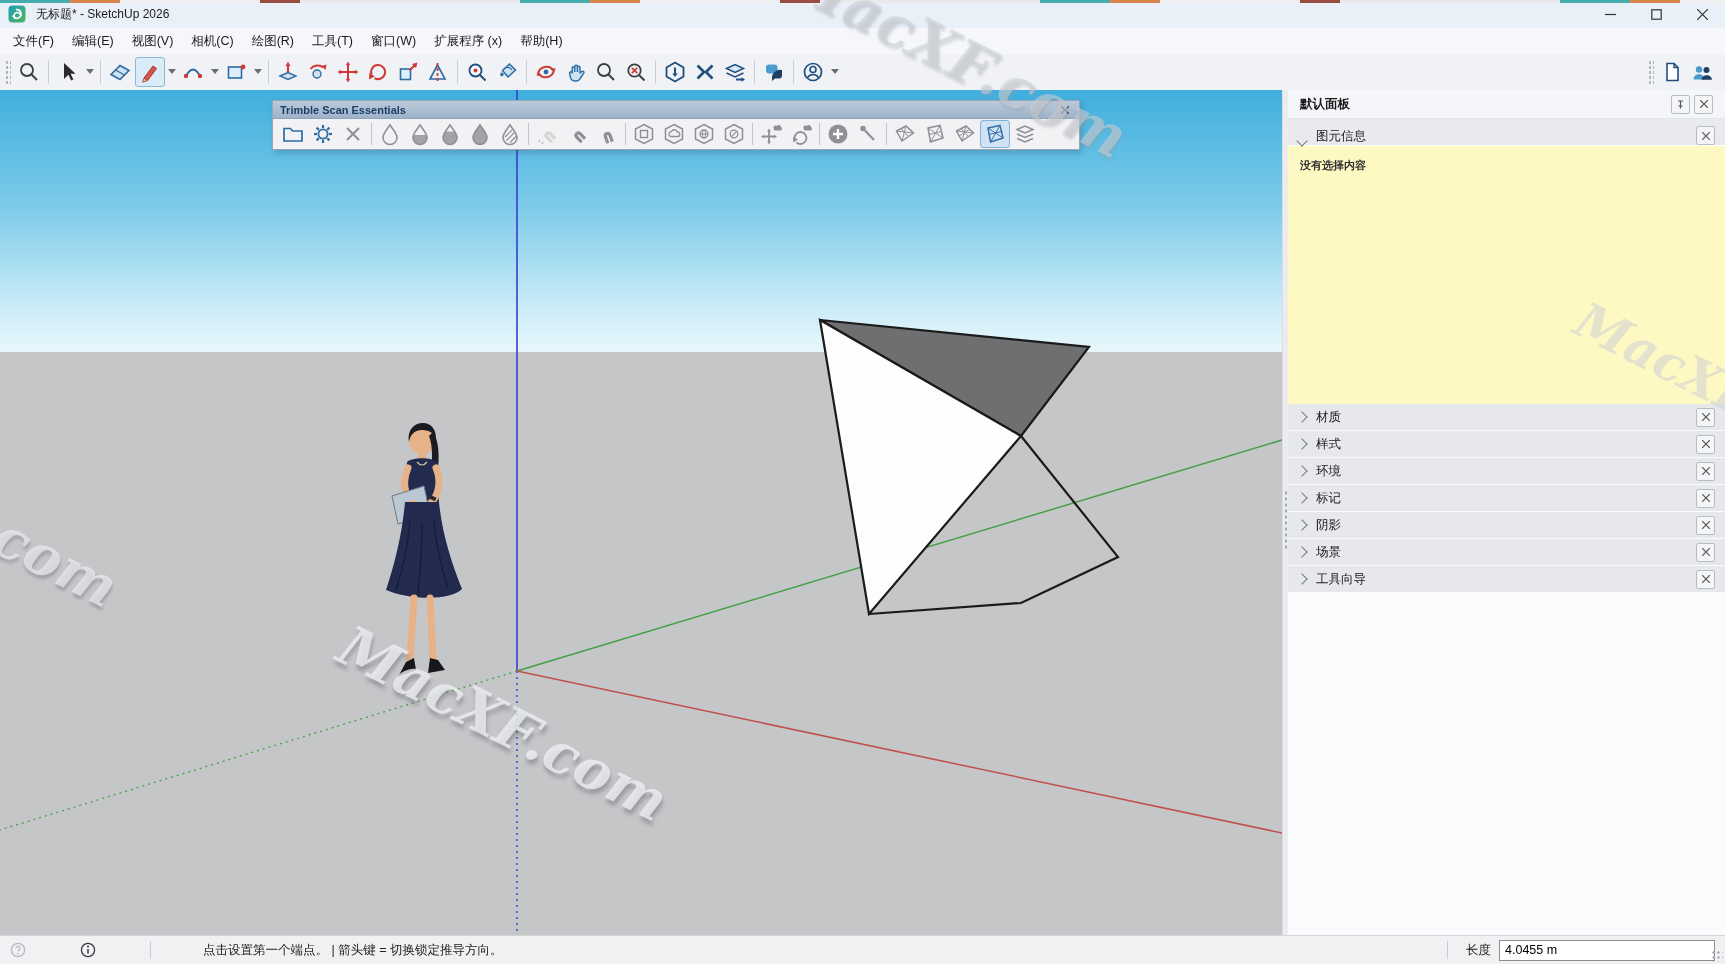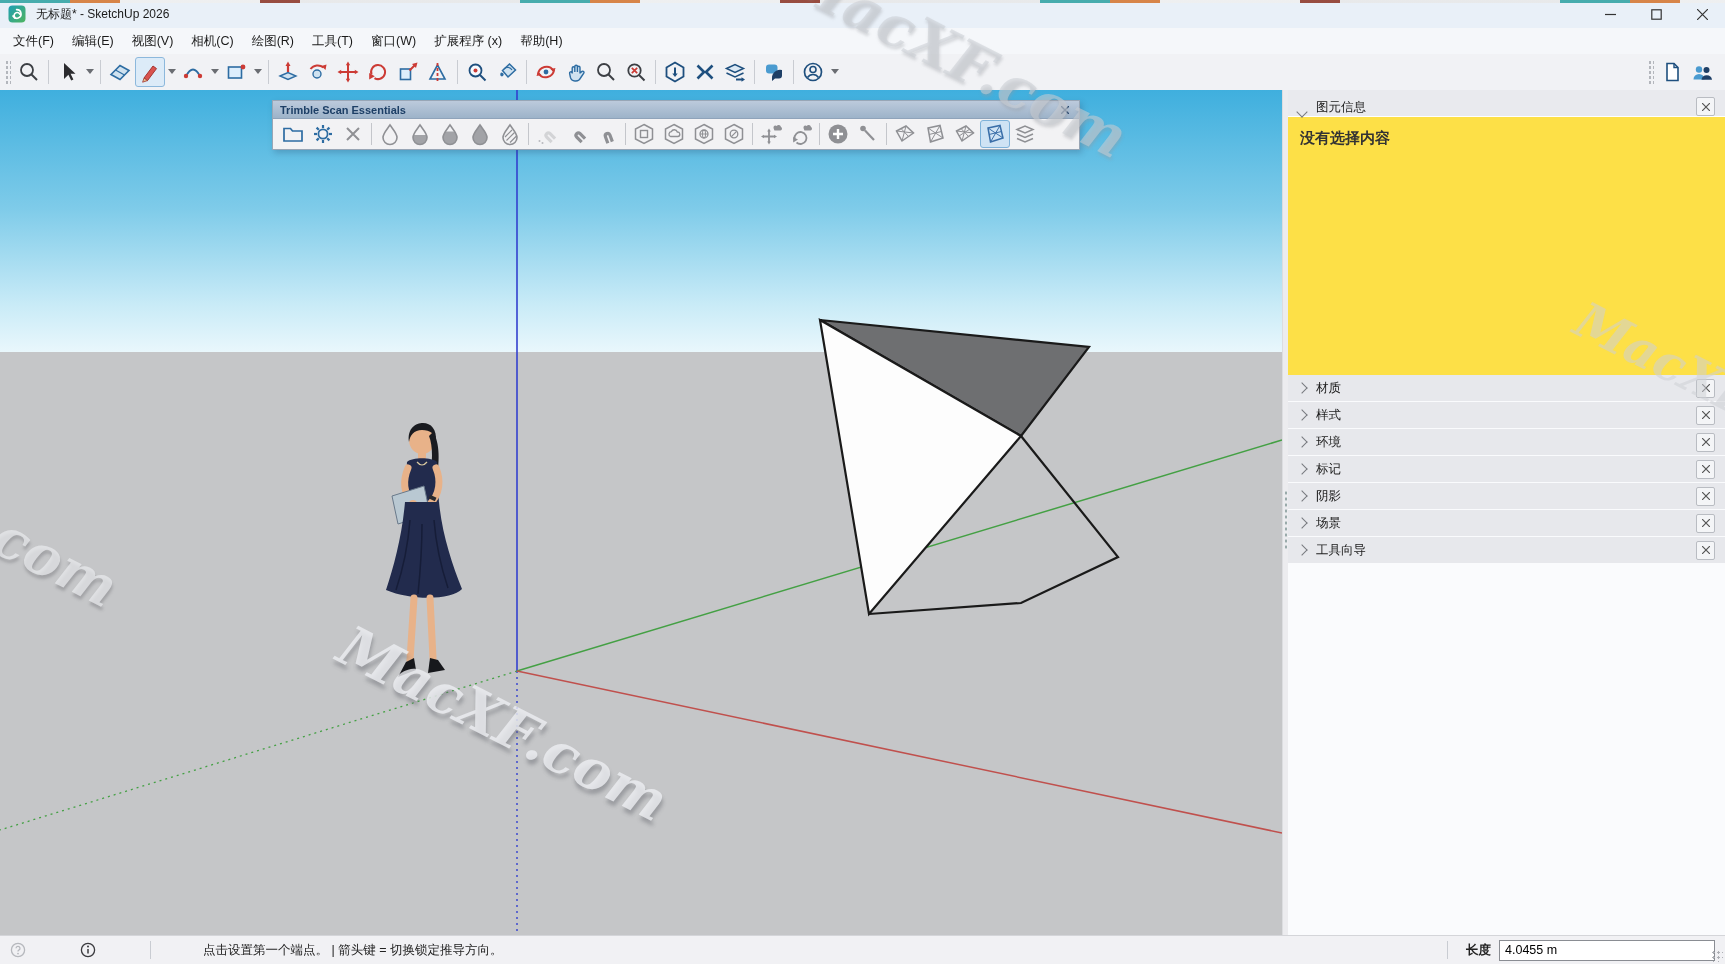--- a/index.html
+++ b/index.html
@@ -51,36 +51,36 @@
   .divider .dots{position:absolute;left:1px;top:400px;width:4px;height:60px;
     background-image:radial-gradient(#9aa 1px,transparent 1.2px);background-size:4px 6px;}
   .panel{position:absolute;top:90px;left:1288px;right:0;bottom:28px;background:#fafbfd;overflow:hidden;}
   .panel-header{height:28px;display:flex;align-items:center;padding:0 12px;background:#f5f6f9;
     border-bottom:1px solid #e2e3e7;font-size:12.5px;font-weight:bold;}
   .ph-btns{margin-left:auto;display:flex;gap:4px;}
   .xbox{width:17px;height:17px;border:1px solid #b9bcc2;background:#f4f5f7;border-radius:2px;
     display:flex;align-items:center;justify-content:center;flex:0 0 auto;}
   .entity-row{height:26px;background:#e9eaee;display:flex;align-items:flex-end;padding:0 10px;
     font-size:12.5px;border-bottom:1px solid #fff;}
-  .entity-content{height:234px;padding:12px 12px;font-size:15px;font-weight:bold;color:#333;background:#fde047;}
+  .entity-content{height:234px;padding:12px 12px;font-size:11px;font-weight:bold;color:#333;background:#fef9c3;}
   .sect-row{height:26px;background:#e7e8ec;display:flex;align-items:center;padding:0 10px;
     font-size:12.5px;margin-bottom:1px;}
   .chev{width:7px;height:7px;border-right:1.6px solid #77797e;border-bottom:1.6px solid #77797e;
     flex:0 0 auto;margin-right:10px;}
   .chev.down{transform:rotate(45deg);margin-top:-3px;}
   .chev.right{transform:rotate(-45deg);}
   .row-label{flex:1;}
   
   .statusbar{position:absolute;left:0;right:0;bottom:0;height:28px;background:#f1f1f4;
     border-top:1px solid #d4d5d9;display:flex;align-items:center;font-size:12.5px;gap:42px;}
   .sb-icon{width:20px;height:20px;display:flex;align-items:center;justify-content:center;margin-left:8px;}
   .sb-sep{width:1px;height:18px;background:#c9ccd2;margin:0 10px;}
   .sb-hint{color:#222;}
   .measure{margin-left:auto;display:flex;align-items:center;gap:8px;padding-right:10px;}
-  .measure-label{color:#222;font-weight:bold;}
+  .measure-label{color:#222;}
   .measure-input{width:204px;height:19px;border:1px solid #8a8d93;background:#fff;
     font-family:"Liberation Sans",sans-serif;font-size:12.5px;padding:0 5px;}
   .corner-grip{position:absolute;right:2px;bottom:2px;width:12px;height:12px;
     background-image:radial-gradient(#aeb0b5 1px,transparent 1.2px);background-size:5px 5px;}
   
   .wm{position:absolute;inset:0;pointer-events:none;z-index:40;overflow:hidden;}
   .wm span{position:absolute;font-family:"DejaVu Serif",serif;font-style:italic;font-weight:bold;
     transform-origin:top left;white-space:nowrap;}
   .wm-main{left:358px;top:612px;font-size:56px;transform:rotate(27deg);
     color:rgba(238,239,242,.8);text-shadow:3px 4px 4px rgba(105,106,112,.45);}
@@ -564,20 +564,35 @@
       </div>
     </div>
   </div>
 </div>
 
 <div class="divider">
     <div class="dots"></div>
   </div>
 
 <div class="panel">
+  <div class="panel-header">
+    <span>默认面板</span>
+    <div class="ph-btns">
+      <div class="xbox">
+        <svg width="9" height="9">
+            <path d="M2 1 H7 M4.5 1 V6 M2.5 6 H6.5 M4.5 6 V8.5" stroke="#555" stroke-width="1.2"></path>
+          </svg>
+      </div>
+      <div class="xbox">
+        <svg width="8" height="8">
+            <path d="M0 0 L8 8 M8 0 L0 8" stroke="#555" stroke-width="1.2"></path>
+          </svg>
+      </div>
+    </div>
+  </div>
 
   <div class="entity-row">
     <div class="chev down"></div>
     <span class="row-label">图元信息</span>
     <div class="xbox">
       <svg width="8" height="8">
           <path d="M0 0 L8 8 M8 0 L0 8" stroke="#555" stroke-width="1.2"></path>
         </svg>
     </div>
   </div>

